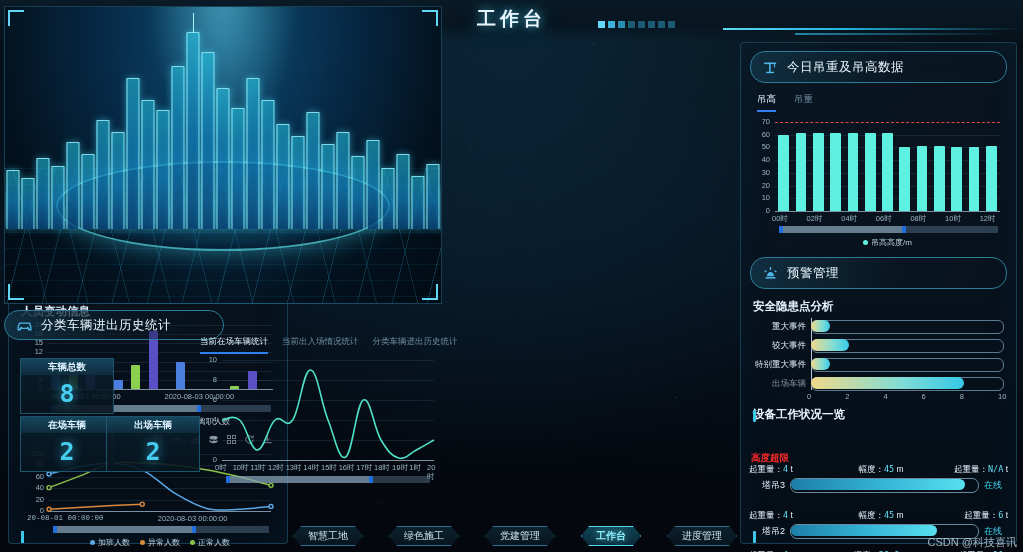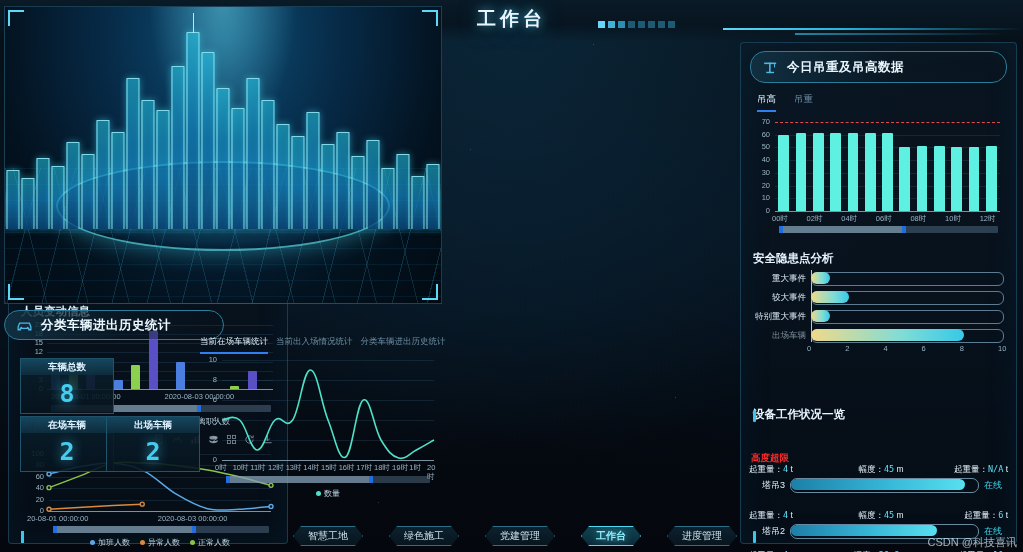--- a/index.html
+++ b/index.html
@@ -55,21 +55,21 @@
     background:linear-gradient(180deg,rgba(10,22,34,.78) 0%,rgba(6,14,24,.86) 100%);
     box-shadow:inset 0 0 30px rgba(10,60,90,.20);}
   #panel-left{left:8px;top:42px;width:278px;height:500px;}
   #panel-center{left:293px;top:44px;width:444px;height:498px;border:none;background:none;box-shadow:none;}
   #panel-right{left:740px;top:42px;width:275px;height:500px;}
 
   
   .sec-head{position:relative;height:30px;margin:8px 9px 0 9px;border:1px solid #2c7d99;
     border-radius:15px;display:flex;align-items:center;gap:8px;padding-left:11px;
     background:linear-gradient(90deg,rgba(17,48,66,.95) 0%,rgba(10,26,38,.55) 55%,rgba(8,18,28,0) 100%);}
-  .sec-head .label{font-size:12.5px;font-weight:bold;color:#eaf7ff;letter-spacing:.5px;}
+  .sec-head .label{font-size:12.5px;font-weight:normal;color:#eaf7ff;letter-spacing:.5px;}
   .sec-head .ico{width:17px;height:17px;flex:none;display:block;}
   .sub-head{display:flex;align-items:center;gap:6px;margin:10px 0 2px 12px;}
   .sub-head .bar{width:3px;height:12px;background:#3bc6ea;border-radius:1px;}
   .sub-head .txt{font-size:11.5px;font-weight:bold;color:#e6f4ff;}
 
   
   .wcards{display:flex;gap:10px;margin:7px 11px 0 11px;}
   .wcard{flex:1;border-radius:3px;padding:7px 8px 6px;}
   .wcard.green{background:linear-gradient(145deg,#10332f 0%,#14403a 45%,#0d2a2c 100%);
     box-shadow:inset 0 0 18px rgba(32,140,120,.25);}
@@ -149,21 +149,21 @@
     transform:translateX(-50%);background:rgba(170,250,255,.95);}
 
   
   .vbox{position:absolute;width:92px;height:54px;border:1px solid rgba(40,110,140,.7);
     background:linear-gradient(180deg,rgba(10,32,46,.9),rgba(6,20,30,.9));}
   .vbox .vt{height:16px;line-height:16px;text-align:center;font-size:9.5px;color:#dff2ff;font-weight:bold;
     background:linear-gradient(180deg,rgba(22,72,96,.95),rgba(14,45,62,.9));}
   .vbox .vv{height:38px;line-height:38px;text-align:center;
     font-family:"DejaVu Sans Mono","Liberation Mono",monospace;font-size:25px;font-weight:bold;
     color:#45cdf0;text-shadow:0 0 12px rgba(60,195,240,.75);}
-  .vtabs{position:absolute;display:flex;gap:8px;}
+  .vtabs{position:absolute;display:flex;gap:14px;}
   .vtab{font-size:8.5px;color:#6e8fa4;padding-bottom:4px;}
   .vtab.active{color:#dff1ff;border-bottom:2px solid #2f7ff0;}
 
   
   .hz-row{position:absolute;height:12px;}
   .hz-lbl{position:absolute;right:100%;margin-right:5px;top:0;line-height:12px;font-size:8.5px;
     color:#dbeaf5;white-space:nowrap;}
   .hz-track{position:absolute;left:0;top:0;height:12px;border:1px solid rgba(120,160,185,.75);border-radius:6px;}
   .hz-fill{position:absolute;left:0;top:0;height:12px;border-radius:6px;
     background:linear-gradient(90deg,#f0d98a 0%,#7fdcd6 60%,#36c9e8 100%);}
@@ -467,21 +467,21 @@
           <path d="M32,37.949999999999996 C37.285714285714285,36.714999999999996 53.14285714285714,32.345 63.71428571428571,30.54 C74.28571428571428,28.735 84.85714285714285,26.360000000000003 95.42857142857142,27.120000000000005 C105.99999999999999,27.880000000000006 116.57142857142857,29.970000000000002 127.14285714285714,35.1 C137.71428571428572,40.230000000000004 148.28571428571425,51.63000000000001 158.85714285714283,57.900000000000006 C169.42857142857142,64.17 180,70.155 190.57142857142858,72.72 C201.14285714285717,75.285 211.71428571428572,73.67 222.28571428571428,73.29 C232.85714285714283,72.91000000000001 248.71428571428572,70.91499999999999 254,70.44" fill="none" stroke="#5aa9e6" stroke-width="1.5"></path>
           <circle cx="32" cy="37.949999999999996" r="2" fill="#0a1420" stroke="#5aa9e6" stroke-width="1.4"></circle>
           <circle cx="254" cy="70.44" r="2" fill="#0a1420" stroke="#5aa9e6" stroke-width="1.4"></circle>
           <path d="M32,73.29 C39.77,72.815 63.080000000000005,71.295 78.62,70.44 C94.16,69.585 117.47,68.53999999999999 125.24,68.16" fill="none" stroke="#d98a3c" stroke-width="1.5"></path>
           <circle cx="32" cy="73.29" r="2" fill="#0a1420" stroke="#d98a3c" stroke-width="1.4"></circle>
           <circle cx="125.24" cy="68.16" r="2" fill="#0a1420" stroke="#d98a3c" stroke-width="1.4"></circle>
           <path d="M32,51.63 C37.285714285714285,49.635000000000005 53.14285714285714,43.745000000000005 63.71428571428571,39.660000000000004 C74.28571428571428,35.575 84.85714285714285,29.210000000000004 95.42857142857142,27.120000000000005 C105.99999999999999,25.030000000000005 116.57142857142857,26.740000000000006 127.14285714285714,27.120000000000005 C137.71428571428572,27.500000000000004 148.28571428571425,28.259999999999998 158.85714285714283,29.4 C169.42857142857142,30.54 180,32.06 190.57142857142858,33.96 C201.14285714285717,35.86 211.71428571428572,38.23500000000001 222.28571428571428,40.800000000000004 C232.85714285714283,43.365 248.71428571428572,47.925 254,49.349999999999994" fill="none" stroke="#8bc34a" stroke-width="1.5"></path>
           <circle cx="32" cy="51.63" r="2" fill="#0a1420" stroke="#8bc34a" stroke-width="1.4"></circle>
           <circle cx="254" cy="49.349999999999994" r="2" fill="#0a1420" stroke="#8bc34a" stroke-width="1.4"></circle>
         </svg>
-        <div class="cxtick" style="left: 10px; top: 78px;">20-08-01 00:00:00</div>
+        <div class="cxtick" style="left: 10px; top: 78px; font-family: Liberation Mono, monospace;">20-08-01 00:00:00</div>
         <div class="cxtick" style="left: 140.78px; top: 78px;">2020-08-03 00:00:00</div>
         <div class="scrollbar" style="left: 36px; top: 90px; width: 216px;">
           <div class="thumb" style="left: 0px; width: 66%;"></div>
           <div class="hl" style="left: 0px;"></div>
           <div class="hr" style="left: calc(66% - 4px);"></div>
         </div>
         <div class="legend" style="position: absolute; left: 32px; top: 98px; width: 222px;">
           <div class="lg">
             <span class="dot" style="background: rgb(90, 169, 230);"></span>
             <span>加班人数</span>
@@ -596,26 +596,20 @@
         <div class="cxtick" style="left: 138.667px; top: 113px;">16时</div>
         <div class="cxtick" style="left: 156.333px; top: 113px;">17时</div>
         <div class="cxtick" style="left: 174px; top: 113px;">18时</div>
         <div class="cxtick" style="left: 191.667px; top: 113px; font-family: Liberation Mono, monospace;">19时</div>
         <div class="cxtick" style="left: 209.333px; top: 113px;">1时</div>
         <div class="cxtick" style="left: 227px; top: 113px;">20时</div>
         <div class="scrollbar" style="left: 26px; top: 126px; width: 204px;">
           <div class="thumb" style="left: 0px; width: 72%;"></div>
           <div class="hl" style="left: 0px;"></div>
           <div class="hr" style="left: calc(72% - 4px);"></div>
-        </div>
-        <div class="legend" style="position: absolute; left: 22px; top: 135px; width: 212px;">
-          <div class="lg">
-            <span class="dot" style="background: rgb(79, 224, 200);"></span>
-            <span>数量</span>
-          </div>
         </div>
       </div>
   </div>
 
   <div class="panel" id="panel-right">
 
     <div class="sec-head">
       <svg class="ico" viewBox="0 0 24 24">
         <rect x="3" y="5" width="17" height="2.2" fill="#4fb8e8"></rect>
         <rect x="10" y="5" width="2.2" height="15" fill="#4fb8e8"></rect>
@@ -665,22 +659,38 @@
         <div class="cxtick" style="left: 92.2308px; top: 98px;">04时</div>
         <div class="cxtick" style="left: 126.846px; top: 98px;">06时</div>
         <div class="cxtick" style="left: 161.462px; top: 98px;">08时</div>
         <div class="cxtick" style="left: 196.077px; top: 98px;">10时</div>
         <div class="cxtick" style="left: 230.692px; top: 98px;">12时</div>
         <div class="scrollbar" style="left: 30px; top: 110px; width: 219px;">
           <div class="thumb" style="left: 0px; width: 58%;"></div>
           <div class="hl" style="left: 0px;"></div>
           <div class="hr" style="left: calc(58% - 4px);"></div>
         </div>
-      </div>
-
+        <div class="legend" style="position: absolute; left: 26px; top: 118px; width: 225px;">
+          <div class="lg">
+            <span class="dot" style="background: rgb(94, 240, 224);"></span>
+            <span>吊高高度/m</span>
+          </div>
+        </div>
+      </div>
+
+    <div class="sec-head" style="margin-top:16px">
+      <svg class="ico" viewBox="0 0 24 24">
+        <path d="M5 17h14v2.2H5z" fill="#4fb8e8"></path>
+        <path d="M7 16c0-3.4 2.2-6 5-6s5 2.6 5 6z" fill="#4fb8e8"></path>
+        <rect x="11" y="3" width="2" height="4" fill="#4fb8e8"></rect>
+        <rect x="3.5" y="8" width="3.2" height="1.8" fill="#4fb8e8" transform="rotate(-30 5 9)"></rect>
+        <rect x="17.3" y="8" width="3.2" height="1.8" fill="#4fb8e8" transform="rotate(30 19 9)"></rect>
+      </svg>
+      <span class="label">预警管理</span>
+    </div>
 
     <div class="sub-head">
       <span class="bar"></span>
       <span class="txt">安全隐患点分析</span>
     </div>
 
     <div class="chart" id="chart-hazard" style="height:72px;margin:4px 8px 0">
         <div class="axis" style="left: 62px; top: 0px; width: 1px; height: 72px; background: rgba(200, 220, 235, 0.9);"></div>
         <div class="hz-row" style="left: 62px; top: 2px; width: 191px;">
           <div class="hz-lbl">重大事件</div>

